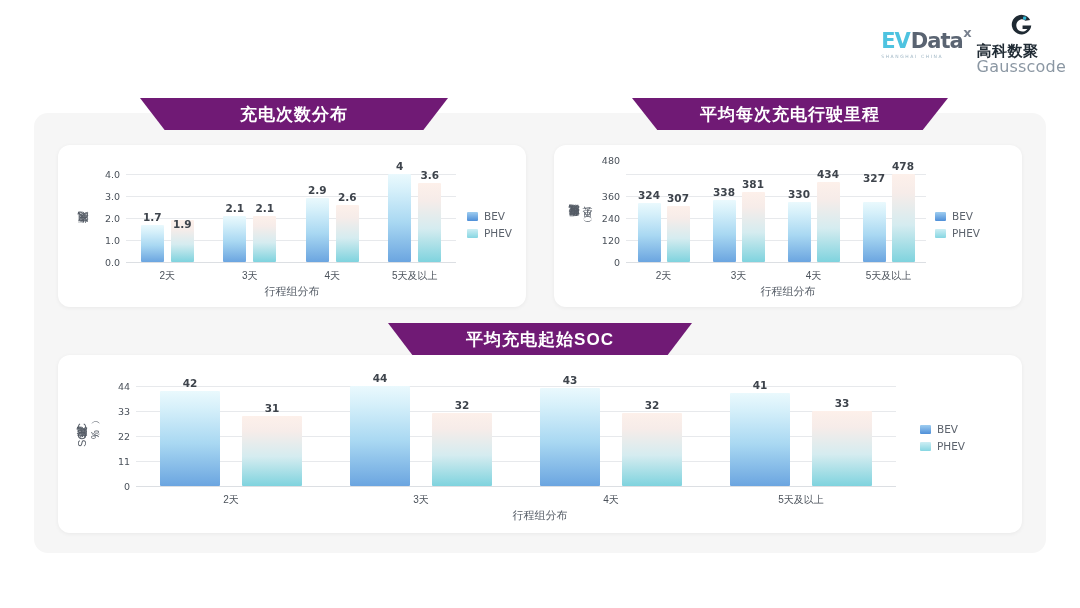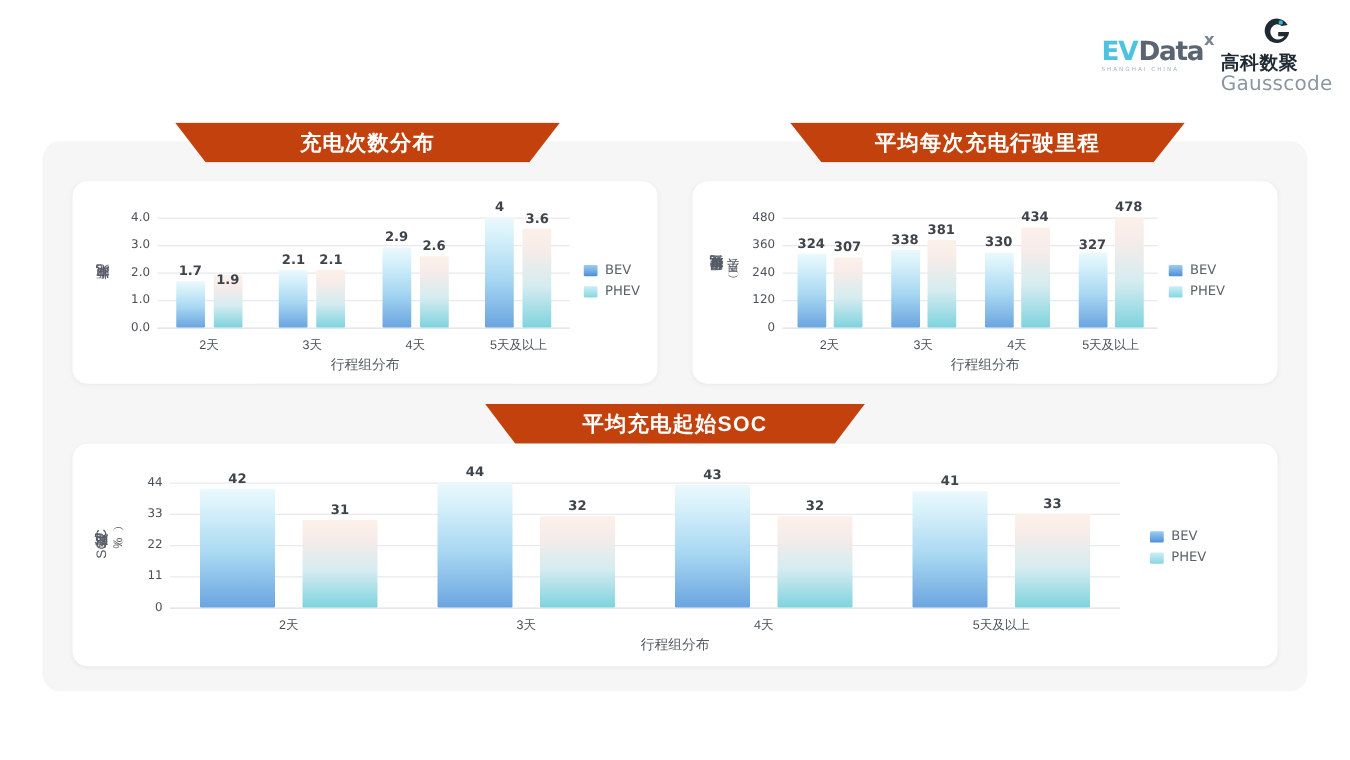--- a/index.html
+++ b/index.html
@@ -42,21 +42,21 @@
   }
 
   
   .card{position:absolute;background:#ffffff;border-radius:12px;box-shadow:0 1px 4px rgba(0,0,0,.055);}
   #card1{left:58px;top:145px;width:468px;height:162px;}
   #card2{left:554px;top:145px;width:468px;height:162px;}
   #card3{left:58px;top:355px;width:964px;height:178px;}
 
   
   .banner{
-    position:absolute;height:32px;background:#c2410c;color:#fff;
+    position:absolute;height:32px;background:#701a75;color:#fff;
     display:flex;align-items:center;justify-content:center;
     font-size:17px;font-weight:700;letter-spacing:1px;
     clip-path:polygon(0 0,100% 0,92% 100%,8% 100%);
     z-index:5;
   }
   #banner1{left:140px;top:98px;width:308px;}
   #banner2{left:632px;top:98px;width:316px;}
   #banner3{left:388px;top:323px;width:304px;}
 
   
@@ -187,21 +187,21 @@
   <div class="chart">
     <div class="ylabel" style="left:14px;top:26px;height:108px;line-height:1.25;">
       <span>每次充电行驶里程</span><br>
       <span class="unit">（公里）</span>
     </div>
     <div id="c2-yticks">
         <div class="ytick" style="top: 117px; right: 402px;">0</div>
         <div class="ytick" style="top: 95px; right: 402px;">120</div>
         <div class="ytick" style="top: 73px; right: 402px;">240</div>
         <div class="ytick" style="top: 51px; right: 402px;">360</div>
-        <div class="ytick" style="top: 29px; right: 402px;">480</div>
+        <div class="ytick" style="top: 15px; right: 402px;">480</div>
       </div>
     <div id="c2-grid">
         <div class="baseline" style="left: 72px; top: 117px; width: 300px;"></div>
         <div class="gridline" style="left: 72px; top: 95px; width: 300px;"></div>
         <div class="gridline" style="left: 72px; top: 73px; width: 300px;"></div>
         <div class="gridline" style="left: 72px; top: 51px; width: 300px;"></div>
         <div class="gridline" style="left: 72px; top: 29px; width: 300px;"></div>
       </div>
     <div id="c2-bars">
         <div class="bar bev" style="left: 83.5px; width: 23px; height: 59.4px; bottom: 45px;"></div>
@@ -210,21 +210,21 @@
         <div class="vlabel" style="left: 124px; top: 46.7167px;">307</div>
         <div class="bar bev" style="left: 158.5px; width: 23px; height: 61.9667px; bottom: 45px;"></div>
         <div class="vlabel" style="left: 170px; top: 41.0333px;">338</div>
         <div class="bar phev" style="left: 187.5px; width: 23px; height: 69.85px; bottom: 45px;"></div>
         <div class="vlabel" style="left: 199px; top: 33.15px;">381</div>
         <div class="bar bev" style="left: 233.5px; width: 23px; height: 60.5px; bottom: 45px;"></div>
         <div class="vlabel" style="left: 245px; top: 42.5px;">330</div>
         <div class="bar phev" style="left: 262.5px; width: 23px; height: 79.5667px; bottom: 45px;"></div>
         <div class="vlabel" style="left: 274px; top: 23.4333px;">434</div>
         <div class="bar bev" style="left: 308.5px; width: 23px; height: 59.95px; bottom: 45px;"></div>
-        <div class="vlabel" style="left: 320px; top: 45px;">327</div>
+        <div class="vlabel" style="left: 320px; top: 27px;">327</div>
         <div class="bar phev" style="left: 337.5px; width: 23px; height: 87.6333px; bottom: 45px;"></div>
         <div class="vlabel" style="left: 349px; top: 15.3667px;">478</div>
       </div>
     <div id="c2-xticks">
         <div class="xtick" style="left: 109.5px; top: 124px;">2天</div>
         <div class="xtick" style="left: 184.5px; top: 124px;">3天</div>
         <div class="xtick" style="left: 259.5px; top: 124px;">4天</div>
         <div class="xtick" style="left: 334.5px; top: 124px;">5天及以上</div>
       </div>
     <div class="xlabel" style="top:139px;">行程组分布</div>

